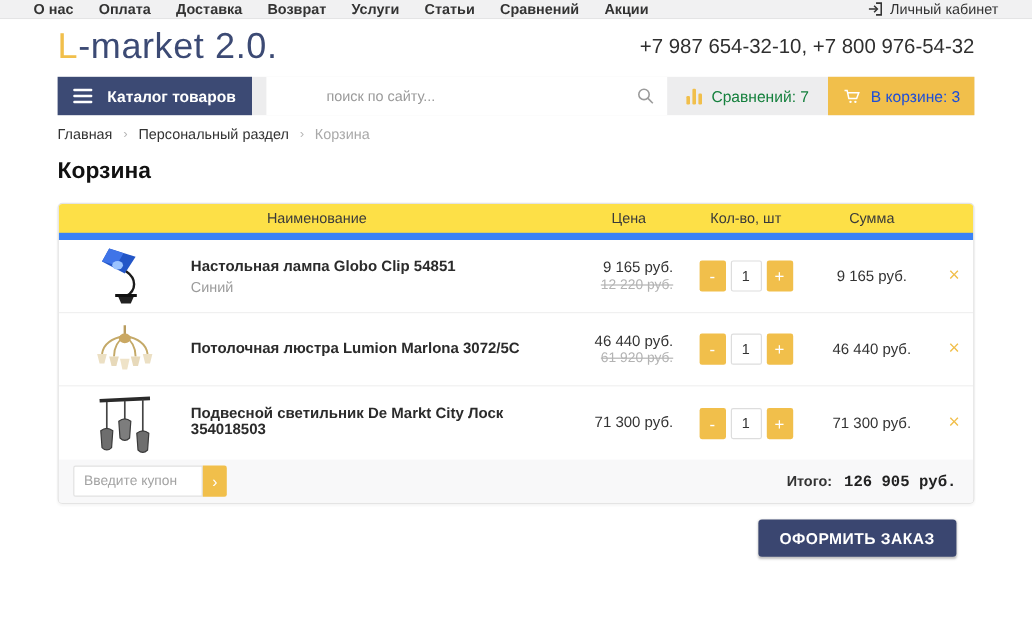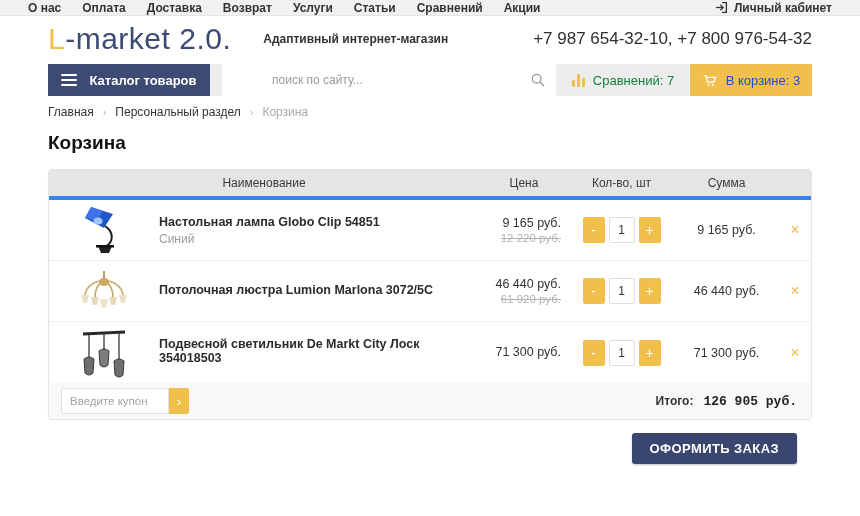--- a/index.html
+++ b/index.html
@@ -8,21 +8,21 @@
     width:860px; height:516px; overflow:hidden; position:relative;
     font-family:"Liberation Sans","DejaVu Sans",sans-serif; color:#333;
   }
   
   .topbar {
     height:16px; background:#f1f1f2; border-bottom:1px solid #e4e4e5;
     display:flex; align-items:center; padding:0 28px; font-size:12px;
   }
   .topnav { display:flex; gap:21px; }
   .topnav a { color:#333; text-decoration:none; font-weight:bold; cursor:pointer; }
-  .account { margin-left:auto; display:flex; align-items:center; gap:6px; font-weight:bold; color:#333; cursor:pointer; }
+  .account { margin-left:auto; display:flex; align-items:center; gap:6px; font-weight:normal; color:#333; cursor:pointer; }
   
   .logorow { height:46px; display:flex; align-items:center; padding:0 48px; background:#fff; }
   .logo { font-size:30px; color:#3c4a74; letter-spacing:.5px; white-space:nowrap; }
   .logo .accent { color:#f1bf4b; }
   .tagline { margin-left:32px; font-size:12px; font-weight:bold; color:#333; }
   .phones { margin-left:auto; font-size:17px; color:#2f2f2f; }
   
   .menubar { margin:2px 48px 0; height:32px; display:flex; }
   .catalog-btn {
     width:162px; background:#3c4a74; color:#fff; font-size:13px; font-weight:bold;
@@ -50,21 +50,21 @@
   .breadcrumb .sep { color:#b5b5b5; font-size:11px; }
   .breadcrumb .current { color:#a9a9a9; }
   .page-title { margin:13px 48px 0; font-size:19px; font-weight:bold; color:#111; }
   
   .card {
     margin:15px 48px 0; border:1px solid #e4e4e4; border-radius:4px; background:#fff;
     box-shadow:0 1px 2px rgba(0,0,0,.04); overflow:hidden;
   }
   .thead {
     display:grid; grid-template-columns:430px 90px 105px 105px 1fr; align-items:center;
-    height:30px; background:#e5e5e5; border-bottom:4px solid #3b82f6; font-size:12px; color:#3a3a3a;
+    height:30px; background:#fde047; border-bottom:6px solid #3b82f6; font-size:12px; color:#3a3a3a;
   }
   .thead span { text-align:center; }
   .row {
     display:grid; grid-template-columns:110px 320px 90px 105px 105px 1fr; align-items:center;
     min-height:61px; border-bottom:1px solid #f0f0f0;
   }
   .cell-img { display:flex; align-items:center; justify-content:center; cursor:pointer; }
   .cell-name { font-size:12.5px; font-weight:bold; color:#2b2b2b; cursor:pointer; }
   .variant { font-size:12px; font-weight:normal; color:#9b9b9b; margin-top:3px; cursor:default; }
   .cell-price { text-align:right; padding-right:8px; font-size:12.5px; color:#333; }
@@ -116,21 +116,20 @@
       </svg>
     </span>
     <span>Личный кабинет</span>
   </div>
 </div>
 
 <div class="logorow">
   <div class="logo">
     <span class="accent">L</span><span>-market 2.0.</span>
   </div>
-  <div class="tagline">Адаптивный интернет-магазин</div>
   <div class="phones">+7 987 654-32-10, +7 800 976-54-32</div>
 </div>
 
 <div class="menubar">
   <button class="catalog-btn">
     <span class="burger">
         <span></span>
         <span></span>
         <span></span>
       </span>

